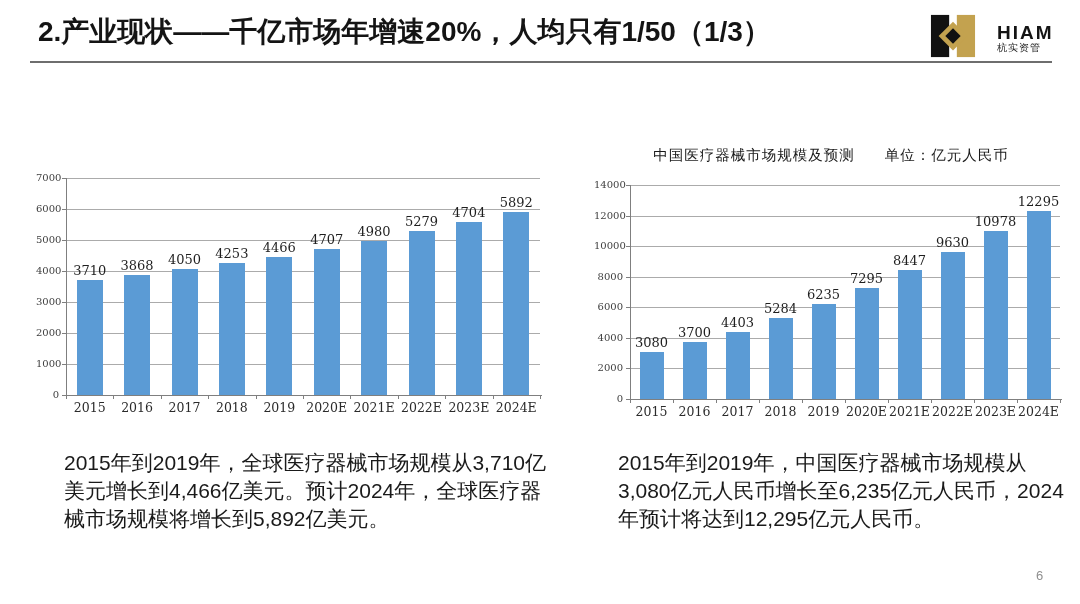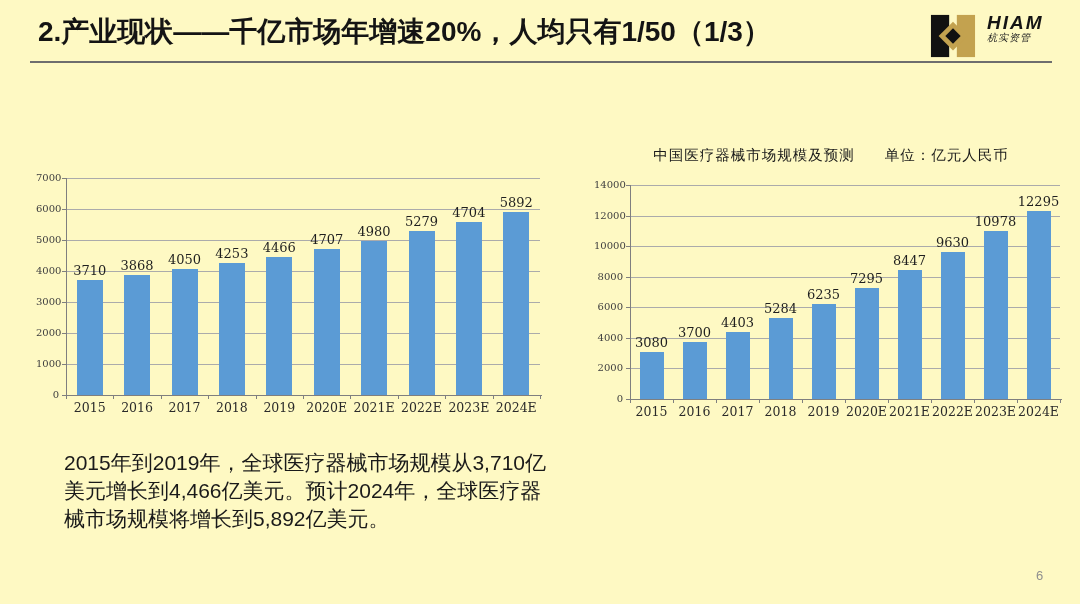--- a/index.html
+++ b/index.html
@@ -1,27 +1,27 @@
 <!DOCTYPE html>
 <html><head>
 <meta charset="utf-8">
 <style>
   html,body{margin:0;padding:0;background:#e9e9e9;}
   #slide{
-    position:relative;width:1080px;height:604px;background:#fef9c3;
+    position:relative;width:1080px;height:604px;background:#ffffff;
     font-family:"Liberation Sans",sans-serif;overflow:hidden;
     border-right:1px solid #d9d9d9;
   }
   
   #slide-title{
     position:absolute;left:38px;top:14px;width:860px;
     font-size:28px;font-weight:bold;color:#141414;line-height:1.3;
     font-family:"Liberation Sans",sans-serif;white-space:nowrap;
   }
-  #logo{position:absolute;left:930px;top:13px;display:flex;gap:11px;font-style:italic;}
+  #logo{position:absolute;left:930px;top:13px;display:flex;align-items:center;gap:21px;}
   #logo .logo-text{display:flex;flex-direction:column;line-height:1.05;}
   #logo .logo-name{font-size:19px;font-weight:bold;letter-spacing:2px;color:#141414;}
   #logo .logo-sub{font-size:10px;letter-spacing:1px;color:#222;}
   #title-divider{position:absolute;left:30px;top:61px;width:1022px;height:2px;background:#6e6e6e;}
   
   .chart{position:absolute;}
   #chart-0{left:36px;top:136px;width:512px;height:296px;}
   #chart-1{left:594px;top:138px;width:474px;height:296px;}
   .chart-header{
     position:absolute;left:0;width:100%;display:flex;justify-content:center;
@@ -223,16 +223,17 @@
         <div class="xlab" style="left: 376px; top: 266px; width: 51px;">2023E</div>
         <div class="bar" style="left: 432.5px; top: 73.1px; width: 24px; height: 187.9px; background: rgb(91, 155, 213);"></div>
         <div class="vlab" style="left: 417px; top: 56.1px; width: 55px;">12295</div>
         <div class="xtick" style="left: 423px; top: 261px; height: 4px;"></div>
         <div class="xlab" style="left: 419px; top: 266px; width: 51px;">2024E</div>
         <div class="xtick" style="left: 466px; top: 261px; height: 4px;"></div>
       </div>
   </div>
 
   <div class="para" id="para-left">2015年到2019年，全球医疗器械市场规模从3,710亿美元增长到4,466亿美元。预计2024年，全球医疗器械市场规模将增长到5,892亿美元。</div>
+  <div class="para" id="para-right">2015年到2019年，中国医疗器械市场规模从3,080亿元人民币增长至6,235亿元人民币，2024年预计将达到12,295亿元人民币。</div>
 
   <div id="page-number">6</div>
 
 </div>
 
 </body></html>

